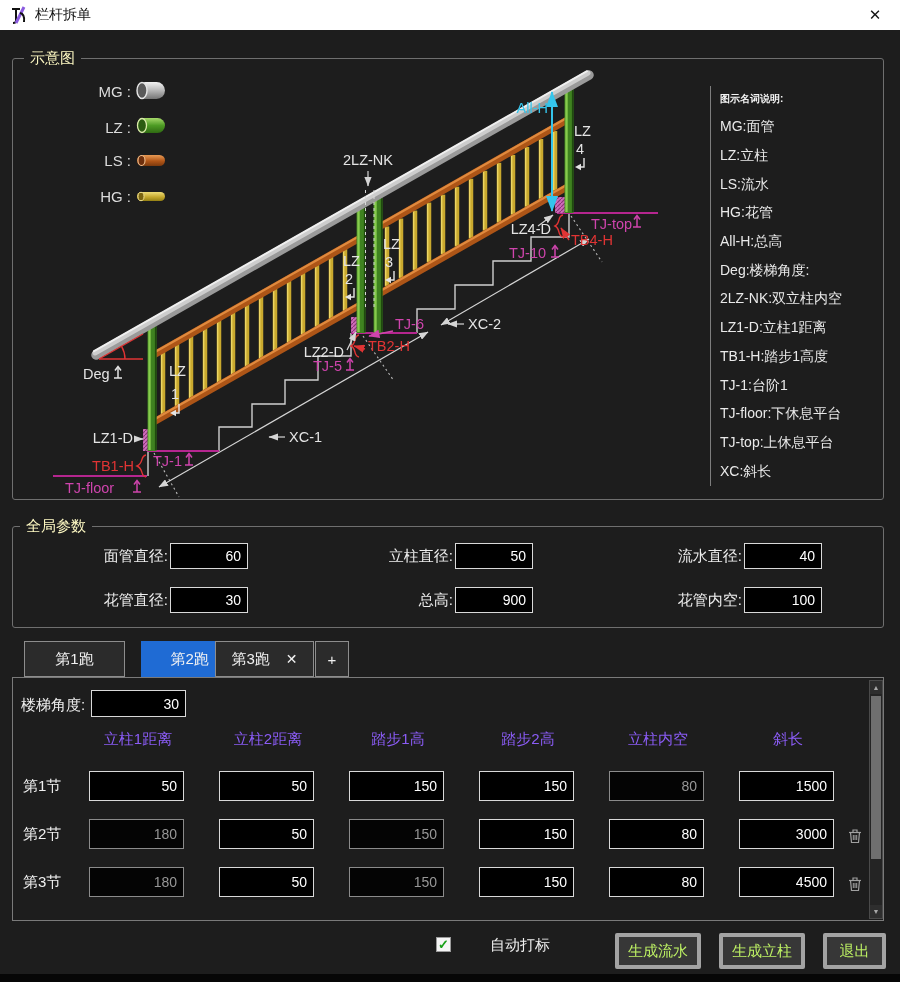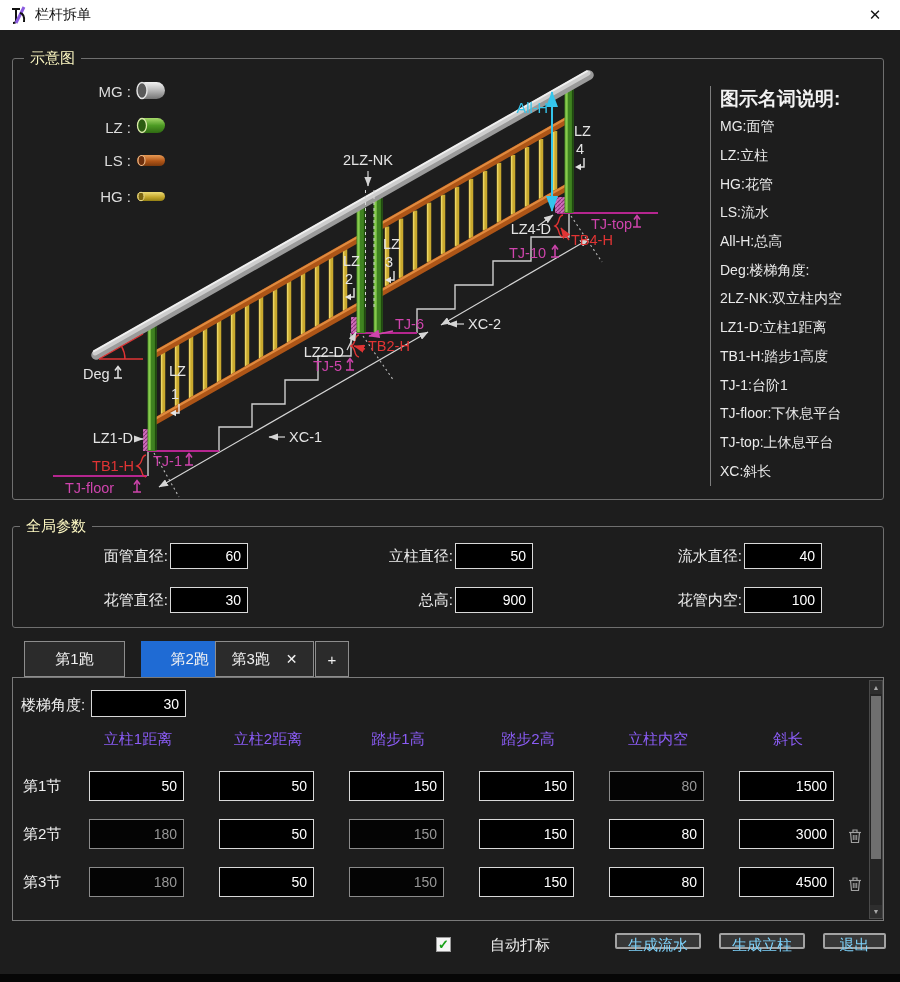--- a/index.html
+++ b/index.html
@@ -14,21 +14,21 @@
   
   .groupbox{position:absolute;border:1px solid #6f6f6f;border-radius:3px;background:transparent;}
   .gb-schematic{left:12px;top:58px;width:872px;height:442px;}
   .gb-params{left:12px;top:526px;width:872px;height:102px;}
   .group-title{position:absolute;background:#1d1d1d;padding:0 6px;color:#fef9c3;font-size:15px;line-height:18px;}
   .gt-schematic{left:24px;top:49px;}
   .gt-params{left:20px;top:517px;}
   .diagram{position:absolute;left:13px;top:59px;}
   .vdivider{position:absolute;left:710px;top:86px;width:1px;height:400px;background:#7d7d7d;}
   .terms{position:absolute;left:720px;top:84px;width:158px;}
-  .terms .titleline{height:29px;display:flex;align-items:center;color:#f2f2f2;font-size:19px;font-weight:bold;}
+  .terms .titleline{height:29px;display:flex;align-items:center;color:#f2f2f2;font-size:10px;font-weight:bold;}
   .terms .term{height:28.7px;display:flex;align-items:center;color:#e9e9e9;font-size:14px;}
   
   .gp-label{position:absolute;width:124px;text-align:right;font-size:15px;color:#eeeeee;line-height:26px;}
   .gp-input,.cell-input,.angle-input{position:absolute;background:#000;border:1px solid #d9d9d9;color:#fff;font-size:14px;text-align:right;padding:0 6px;outline:none;}
   .gp-input{width:78px;height:26px;text-align:right;}
   .gl0{left:44px;top:543px}.gi0{left:170px;top:543px}
   .gl1{left:329px;top:543px}.gi1{left:455px;top:543px}
   .gl2{left:618px;top:543px}.gi2{left:744px;top:543px}
   .gl3{left:44px;top:587px}.gi3{left:170px;top:587px}
   .gl4{left:329px;top:587px}.gi4{left:455px;top:587px}
@@ -53,21 +53,21 @@
   .cr0{top:93px}.cr1{top:141px}.cr2{top:189px}
   .cell-input[data-state="disabled"]{color:#979797;border-color:#8b8b8b;background:#040404;}
   .trash{position:absolute;left:833px;width:18px;height:18px;background:none;border:none;padding:0;cursor:pointer;}
   .scrollbar{position:absolute;left:856px;top:2px;width:14px;height:239px;background:#242424;border:1px solid #4a4a4a;}
   .sb-btn{position:absolute;left:0;width:12px;height:13px;color:#a8a8a8;font-size:7px;text-align:center;line-height:13px;background:#2e2e2e;cursor:pointer;}
   .sb-up{top:0;} .sb-down{bottom:0;}
   .sb-thumb{position:absolute;left:1px;top:15px;width:10px;height:163px;background:#6f6f6f;cursor:pointer;}
   
   .checkbox{position:absolute;left:436px;top:937px;width:15px;height:15px;background:#f5f5f5;border:1px solid #9a9a9a;color:#18a018;font-size:13px;font-weight:bold;line-height:14px;text-align:center;cursor:pointer;}
   .cb-label{position:absolute;left:458px;top:935px;font-size:15px;color:#f0f0f0;line-height:20px;margin-left:32px;}
-  .fbtn{position:absolute;top:933px;height:16px;background:#373737;border:2px solid #a3a3a3;border-radius:2px;color:#7dd3fc;font-size:15px;cursor:pointer;}
+  .fbtn{position:absolute;top:933px;height:36px;background:#373737;border:4px solid #a3a3a3;border-radius:2px;color:#bef264;font-size:15px;cursor:pointer;}
   .fb0{left:615px;width:86px;}
   .fb1{left:719px;width:86px;}
   .fb2{left:823px;width:63px;}
   
   .dt{font-size:14.5px;fill:#e4e4e4;}
   .lg{font-size:15px;fill:#dcdcdc;}
   .mag{fill:#cf44ad;} .red{fill:#e03434;} .cyn{fill:#35c5ec;}
   .step{stroke:#cfcfcf;stroke-width:1.4;fill:none;}
   .wline{stroke:#d5d5d5;stroke-width:1.2;fill:none;}
   .mline{stroke:#b5268f;stroke-width:2.2;fill:none;}
@@ -348,22 +348,22 @@
 
     <text class="dt" x="276" y="383">XC-1</text>
     <text class="dt" x="455" y="270">XC-2</text>
   </svg>
 
   <div class="vdivider"></div>
   <div class="terms">
     <div class="titleline">图示名词说明:</div>
     <div class="term">MG:面管</div>
     <div class="term">LZ:立柱</div>
+    <div class="term">LS:流水</div>
     <div class="term">HG:花管</div>
-    <div class="term">LS:流水</div>
     <div class="term">All-H:总高</div>
     <div class="term">Deg:楼梯角度:</div>
     <div class="term">2LZ-NK:双立柱内空</div>
     <div class="term">LZ1-D:立柱1距离</div>
     <div class="term">TB1-H:踏步1高度</div>
     <div class="term">TJ-1:台阶1</div>
     <div class="term">TJ-floor:下休息平台</div>
     <div class="term">TJ-top:上休息平台</div>
     <div class="term">XC:斜长</div>
   </div>

